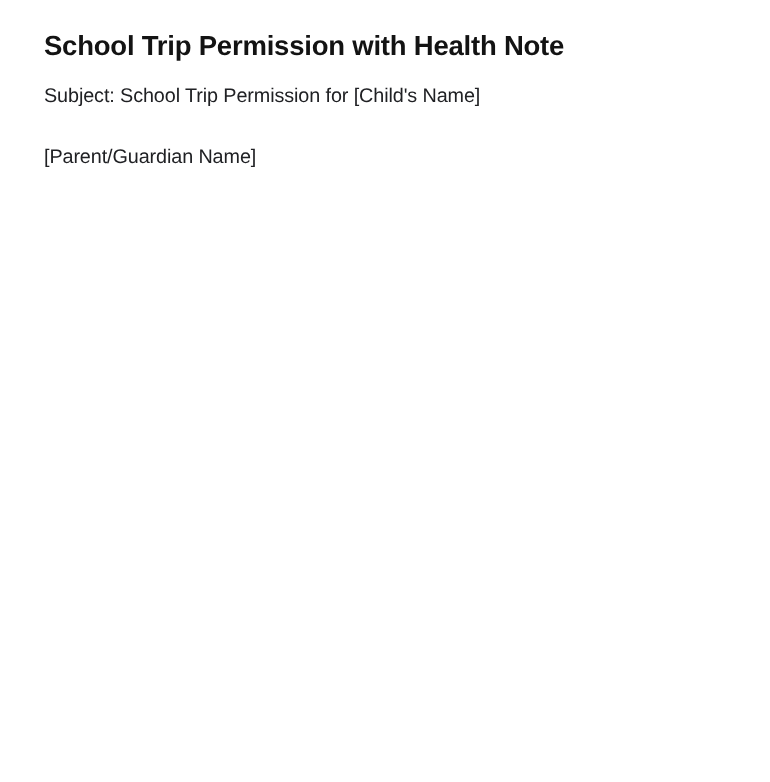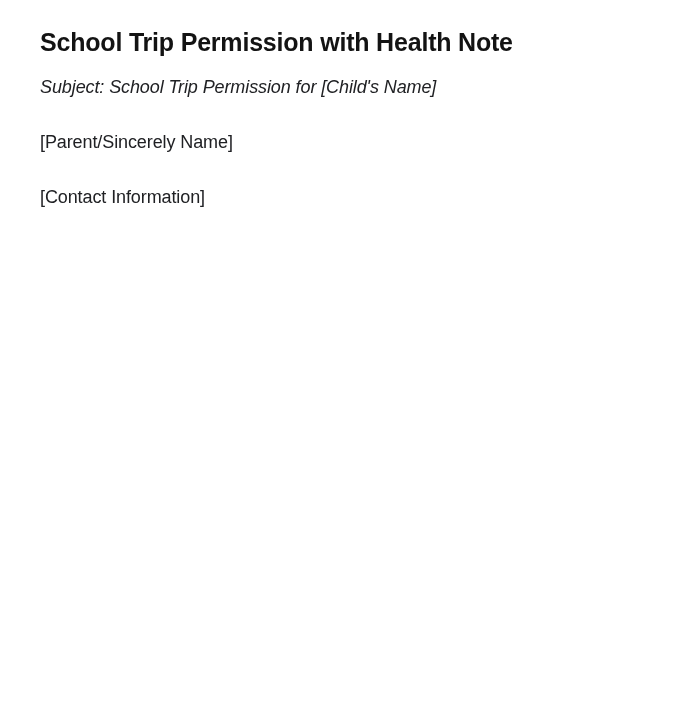--- a/index.html
+++ b/index.html
@@ -33,27 +33,25 @@
     margin: 20px 0 0 0;
     font-size: 18px;
     line-height: 35px;
     font-weight: 400;
     color: #202124;
     white-space: pre-line; 
     letter-spacing: -0.1px;
   }
   .doc-body p:first-of-type {
     margin-top: 12px;
-    font-style: italic;
   }
 </style>
 </head>
 <body>
 
 <div class="doc">
   <h1 class="doc-title">School Trip Permission with Health Note</h1>
 
   <div class="doc-body">
     <p>Subject: School Trip Permission for [Child's Name]</p>
-    <p>[Parent/Sincerely Name]</p>
-    <p>[Contact Information]</p>
+    <p>[Parent/Guardian Name]</p>
   </div>
 </div>
 
 </body></html>

